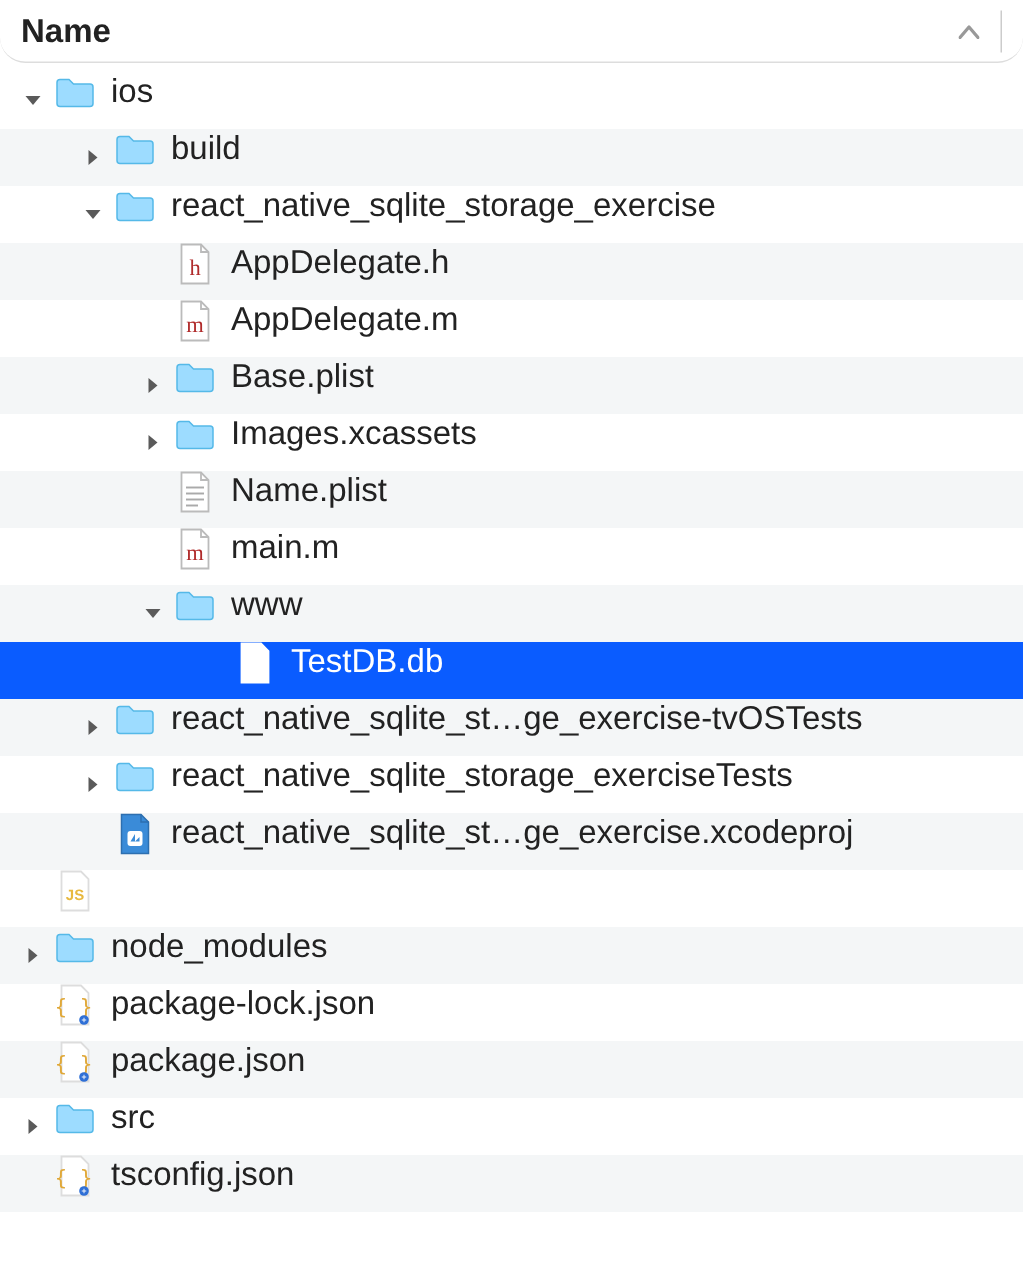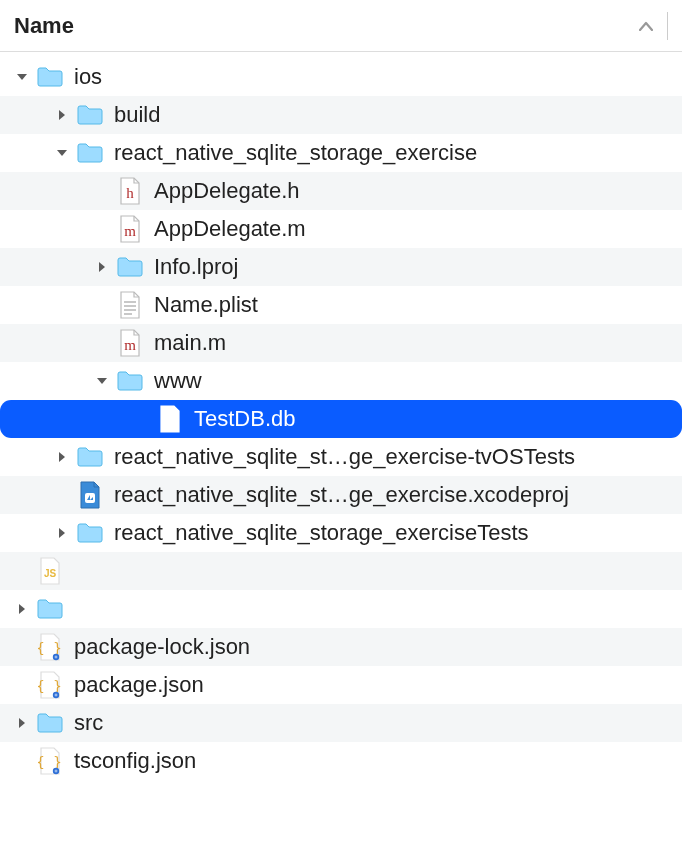--- a/index.html
+++ b/index.html
@@ -13,25 +13,26 @@
       color: #222;
       background: #fff;
       width: 682px;
       height: 842px;
       overflow: hidden;
     }
     .header {
       display: flex;
       align-items: center;
       justify-content: space-between;
-      height: 52px;
+      height: 42px;
       padding: 0 14px;
       border-bottom: 1px solid #ddd;
       background: #fff;
       position: relative;
+      border-radius: 17px;
     }
     .header-title {
       font-weight: 700;
       font-size: 22px;
     }
     .header-right {
       display: flex;
       align-items: center;
       gap: 14px;
     }
@@ -41,33 +42,31 @@
     .header-divider {
       width: 1px;
       height: 28px;
       background: #ccc;
     }
     .tree {
       padding-top: 6px;
     }
     .row {
       display: flex;
-      align-items: center;
       height: 38px;
       padding-right: 16px;
       white-space: nowrap;
       overflow: hidden;
     }
     .row:nth-child(even) {
       background: #f4f6f7;
     }
     .row.selected {
       background: #0a5cff !important;
       color: #fff;
-      border-radius: 11px;
     }
     .indent-unit {
       width: 40px;
       flex-shrink: 0;
     }
     .disclosure {
       width: 28px;
       display: flex;
       align-items: center;
       justify-content: center;
@@ -189,21 +188,37 @@
       <div class="disclosure">
         <svg width="14" height="14" viewBox="0 0 14 14">
           <path d="M4 2 L10 7 L4 12 Z" fill="#5a5a5a"></path>
         </svg>
       </div>
       <div class="icon">
         <svg width="28" height="22" viewBox="0 0 28 22">
         <path d="M2 4 Q2 2 4 2 L10 2 L13 5 L24 5 Q26 5 26 7 L26 18 Q26 20 24 20 L4 20 Q2 20 2 18 Z" fill="#9ddcff" stroke="#55b9e8" stroke-width="1"></path>
       </svg>
       </div>
-      <span class="label">Info.lproj</span>
+      <span class="label">Base.plist</span>
+    </div>
+    <div class="row">
+      <div style="width: 8px; flex-shrink: 0;"></div>
+      <div class="indent-unit"></div>
+      <div class="indent-unit"></div>
+      <div class="disclosure">
+        <svg width="14" height="14" viewBox="0 0 14 14">
+          <path d="M4 2 L10 7 L4 12 Z" fill="#5a5a5a"></path>
+        </svg>
+      </div>
+      <div class="icon">
+        <svg width="28" height="22" viewBox="0 0 28 22">
+        <path d="M2 4 Q2 2 4 2 L10 2 L13 5 L24 5 Q26 5 26 7 L26 18 Q26 20 24 20 L4 20 Q2 20 2 18 Z" fill="#9ddcff" stroke="#55b9e8" stroke-width="1"></path>
+      </svg>
+      </div>
+      <span class="label">Images.xcassets</span>
     </div>
     <div class="row">
       <div style="width: 8px; flex-shrink: 0;"></div>
       <div class="indent-unit"></div>
       <div class="indent-unit"></div>
       <div class="disclosure-spacer"></div>
       <div class="icon">
         <svg width="24" height="28" viewBox="0 0 24 28">
         <path d="M3 1 L16 1 L21 6 L21 27 L3 27 Z" fill="#fff" stroke="#bbb" stroke-width="1.2"></path>
         <path d="M16 1 L16 6 L21 6" fill="none" stroke="#bbb" stroke-width="1.2"></path>
@@ -270,69 +285,70 @@
       <div class="icon">
         <svg width="28" height="22" viewBox="0 0 28 22">
         <path d="M2 4 Q2 2 4 2 L10 2 L13 5 L24 5 Q26 5 26 7 L26 18 Q26 20 24 20 L4 20 Q2 20 2 18 Z" fill="#9ddcff" stroke="#55b9e8" stroke-width="1"></path>
       </svg>
       </div>
       <span class="label">react_native_sqlite_st…ge_exercise-tvOSTests</span>
     </div>
     <div class="row">
       <div style="width: 8px; flex-shrink: 0;"></div>
       <div class="indent-unit"></div>
+      <div class="disclosure">
+        <svg width="14" height="14" viewBox="0 0 14 14">
+          <path d="M4 2 L10 7 L4 12 Z" fill="#5a5a5a"></path>
+        </svg>
+      </div>
+      <div class="icon">
+        <svg width="28" height="22" viewBox="0 0 28 22">
+        <path d="M2 4 Q2 2 4 2 L10 2 L13 5 L24 5 Q26 5 26 7 L26 18 Q26 20 24 20 L4 20 Q2 20 2 18 Z" fill="#9ddcff" stroke="#55b9e8" stroke-width="1"></path>
+      </svg>
+      </div>
+      <span class="label">react_native_sqlite_storage_exerciseTests</span>
+    </div>
+    <div class="row">
+      <div style="width: 8px; flex-shrink: 0;"></div>
+      <div class="indent-unit"></div>
       <div class="disclosure-spacer"></div>
       <div class="icon">
         <svg width="24" height="28" viewBox="0 0 24 28">
         <path d="M3 1 L16 1 L21 6 L21 27 L3 27 Z" fill="#3a8bd8" stroke="#2d6fb0" stroke-width="1"></path>
         <path d="M16 1 L16 6 L21 6" fill="none" stroke="#2d6fb0" stroke-width="1"></path>
         <rect x="7" y="12" width="10" height="10" rx="2" fill="#fff"></rect>
         <path d="M9 19 L12 14 L12 19 Z" fill="#3a8bd8"></path>
         <path d="M12 19 L15 16 L15 19 Z" fill="#3a8bd8"></path>
       </svg>
       </div>
       <span class="label">react_native_sqlite_st…ge_exercise.xcodeproj</span>
     </div>
     <div class="row">
       <div style="width: 8px; flex-shrink: 0;"></div>
-      <div class="indent-unit"></div>
-      <div class="disclosure">
-        <svg width="14" height="14" viewBox="0 0 14 14">
-          <path d="M4 2 L10 7 L4 12 Z" fill="#5a5a5a"></path>
-        </svg>
-      </div>
-      <div class="icon">
-        <svg width="28" height="22" viewBox="0 0 28 22">
-        <path d="M2 4 Q2 2 4 2 L10 2 L13 5 L24 5 Q26 5 26 7 L26 18 Q26 20 24 20 L4 20 Q2 20 2 18 Z" fill="#9ddcff" stroke="#55b9e8" stroke-width="1"></path>
-      </svg>
-      </div>
-      <span class="label">react_native_sqlite_storage_exerciseTests</span>
-    </div>
-    <div class="row">
-      <div style="width: 8px; flex-shrink: 0;"></div>
       <div class="disclosure-spacer"></div>
       <div class="icon">
         <svg width="24" height="28" viewBox="0 0 24 28">
         <path d="M3 1 L16 1 L21 6 L21 27 L3 27 Z" fill="#fff" stroke="#ddd" stroke-width="1.2"></path>
         <text x="12" y="20" text-anchor="middle" font-family="Arial" font-weight="bold" font-size="10" fill="#e8b93f">JS</text>
       </svg>
       </div>
     </div>
     <div class="row">
       <div style="width: 8px; flex-shrink: 0;"></div>
       <div class="disclosure">
         <svg width="14" height="14" viewBox="0 0 14 14">
           <path d="M4 2 L10 7 L4 12 Z" fill="#5a5a5a"></path>
         </svg>
       </div>
       <div class="icon">
         <svg width="28" height="22" viewBox="0 0 28 22">
         <path d="M2 4 Q2 2 4 2 L10 2 L13 5 L24 5 Q26 5 26 7 L26 18 Q26 20 24 20 L4 20 Q2 20 2 18 Z" fill="#9ddcff" stroke="#55b9e8" stroke-width="1"></path>
       </svg>
       </div>
+      <span class="label">node_modules</span>
     </div>
     <div class="row">
       <div style="width: 8px; flex-shrink: 0;"></div>
       <div class="disclosure-spacer"></div>
       <div class="icon">
         <svg width="24" height="28" viewBox="0 0 24 28">
         <path d="M3 1 L16 1 L21 6 L21 27 L3 27 Z" fill="#fff" stroke="#ddd" stroke-width="1.2"></path>
         <text x="11" y="20" text-anchor="middle" font-family="Consolas, monospace" font-size="14" fill="#e0a838">{ }</text>
         <circle cx="18" cy="24" r="3.2" fill="#2e6fd6"></circle>
         <path d="M16.5 24 L19.5 24 M18 22.5 L18 25.5" stroke="#fff" stroke-width="0.6"></path>

